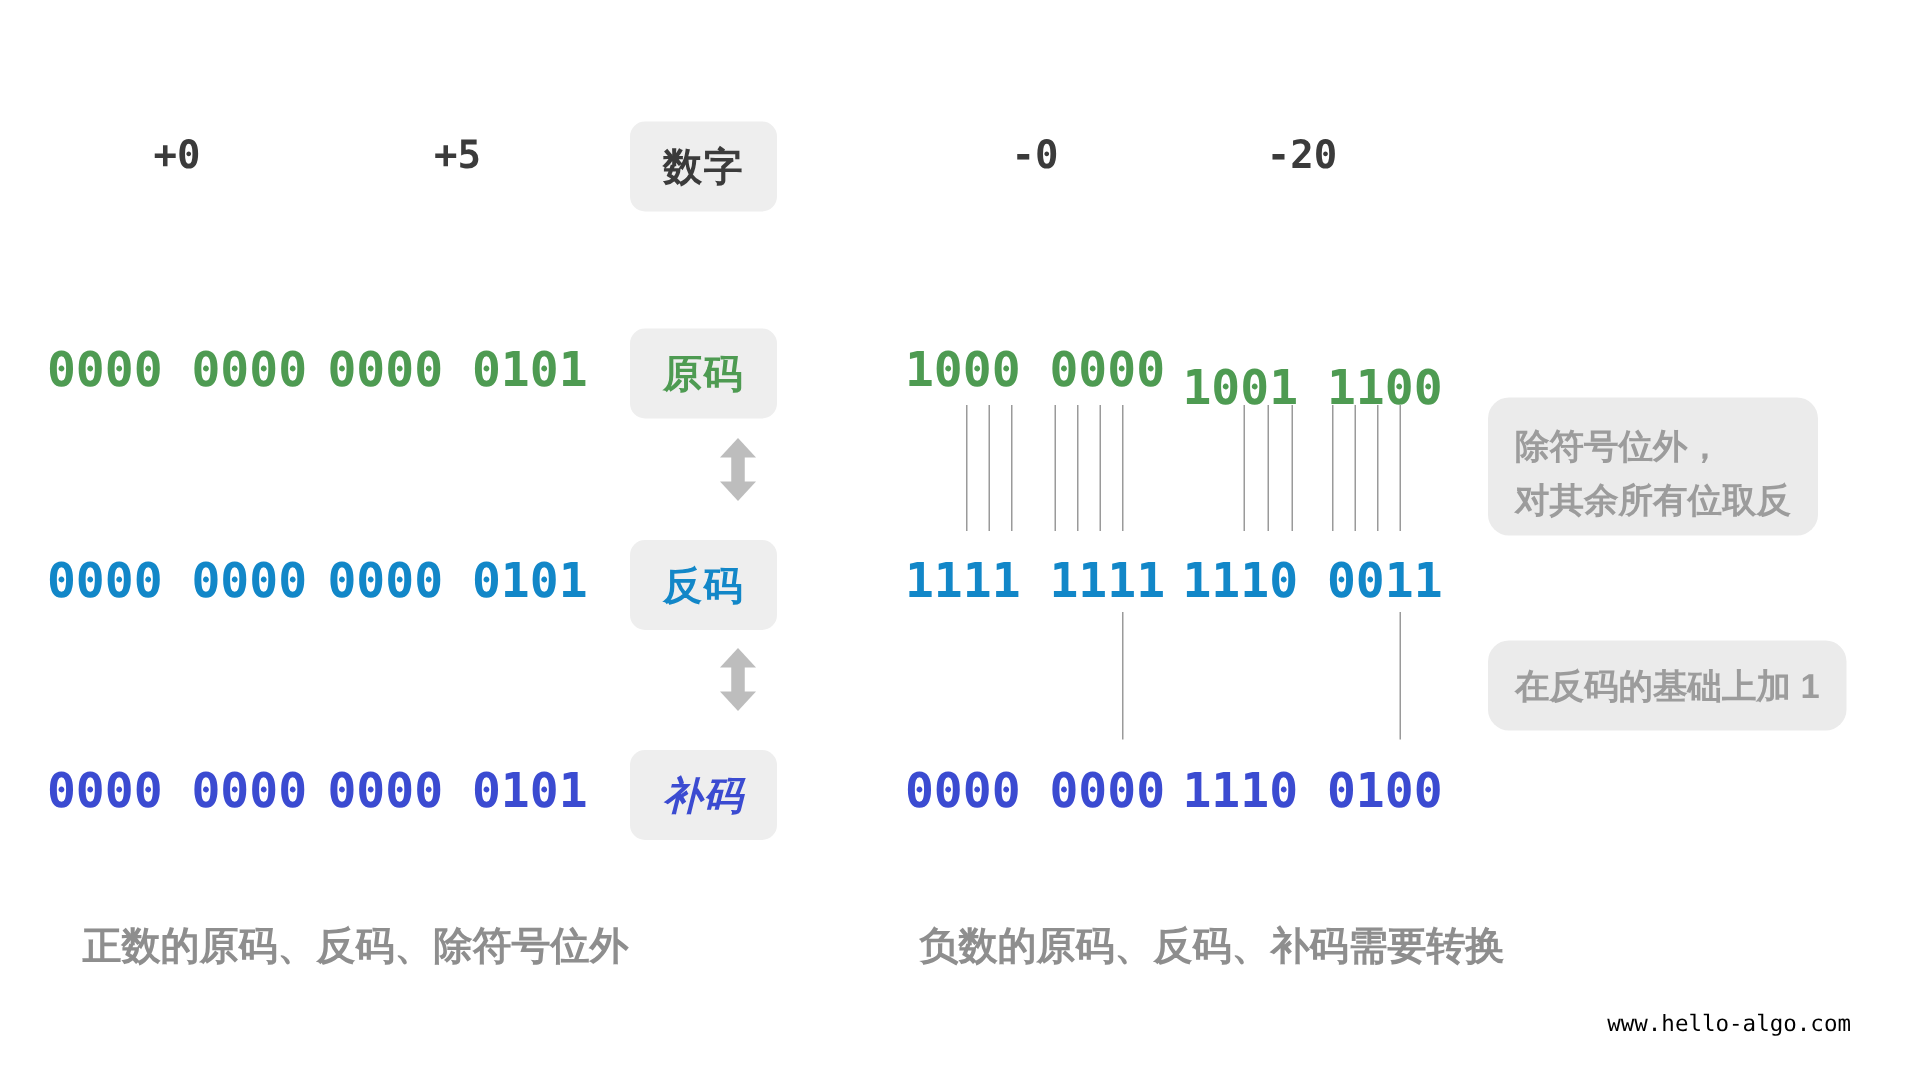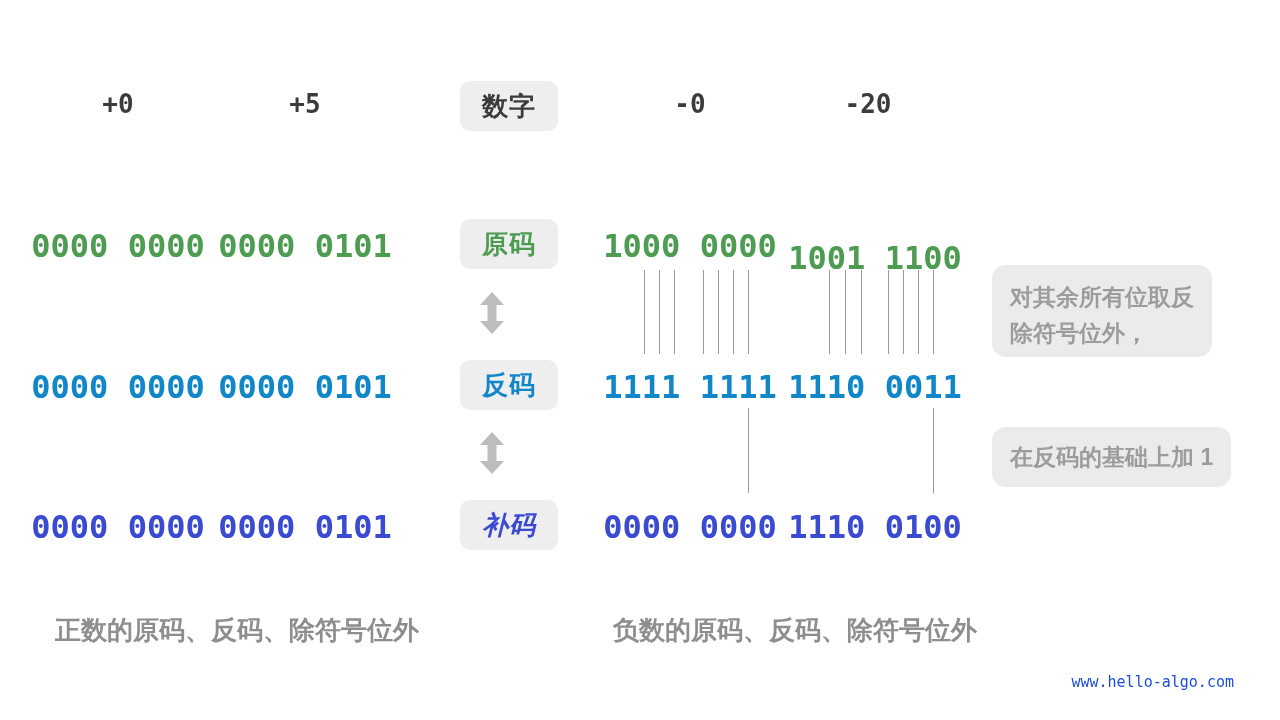--- a/index.html
+++ b/index.html
@@ -9,21 +9,21 @@
   }
   .bin {
     position:absolute; font-family:"DejaVu Sans Mono",monospace; font-weight:bold;
     font-size:32px; line-height:1; white-space:pre; transform:translateX(-50%);
   }
   .hdr-num {
     position:absolute; font-family:"DejaVu Sans Mono",monospace; font-weight:bold;
     font-size:26px; line-height:1; color:#3b3b3b; transform:translateX(-50%);
   }
   .tag {
-    position:absolute; left:460px; width:98px; height:50px; background:#eeeeee;
+    position:absolute; left:420px; width:98px; height:60px; background:#eeeeee;
     border-radius:10px; display:flex; align-items:center; justify-content:center;
     font-size:26px; font-weight:bold; letter-spacing:1px;
   }
   .green  { color:#4e9b52; }
   .blue   { color:#1287c8; }
   .indigo { color:#3b4bd1; }
   .dark   { color:#3b3b3b; }
   .vline { position:absolute; width:1px; background:#9a9a9a; }
   .tickgroup { position:absolute; top:270px; height:84px; }
   .tickgroup .vline { top:0; height:84px; }
@@ -32,21 +32,21 @@
     position:absolute; background:#ebebeb; border-radius:14px; color:#9c9c9c;
     font-weight:bold; font-size:23px; line-height:36px; padding:14px 18px;
     box-sizing:border-box; white-space:nowrap;
   }
   .caption {
     position:absolute; top:617px; font-size:26px; font-weight:bold; color:#8e8e8e;
     line-height:1; white-space:nowrap;
   }
   .watermark {
     position:absolute; right:46px; top:675px; font-family:"DejaVu Sans Mono",monospace;
-    font-size:15px; color:#1d4ed8; line-height:1;
+    font-size:15px; color:#000000; line-height:1;
   }
   .dbl-arrow { position:absolute; left:480px; width:24px; height:42px; }
 </style>
 </head>
 <body>
 
 <div class="hdr-num" style="left:118px; top:91px;">+0</div>
 <div class="hdr-num" style="left:305px; top:91px;">+5</div>
 <div class="tag dark" style="top:81px;">
   <span>数字</span>
@@ -106,23 +106,23 @@
 
 <div class="bin indigo" style="left:118px; top:511px;">0000 0000</div>
 <div class="bin indigo" style="left:305px; top:511px;">0000 0101</div>
 <div class="tag indigo" style="top:500px;font-style:italic;">
   <span>补码</span>
 </div>
 <div class="bin indigo" style="left:690px; top:511px;">0000 0000</div>
 <div class="bin indigo" style="left:875px; top:511px;">1110 0100</div>
 
 <div class="note" style="left:992px; top:265px; height:92px;">
+  <div>除符号位外，</div>
   <div>对其余所有位取反</div>
-  <div>除符号位外，</div>
 </div>
 <div class="note" style="left:992px; top:427px; height:60px; line-height:20px; display:flex; align-items:center;">
   <span>在反码的基础上加 1</span>
 </div>
 
 <div class="caption" style="left:55px;">正数的原码、反码、除符号位外</div>
-<div class="caption" style="left:613px;">负数的原码、反码、除符号位外</div>
+<div class="caption" style="left:613px;">负数的原码、反码、补码需要转换</div>
 
 <div class="watermark">www.hello-algo.com</div>
 
 </body></html>

